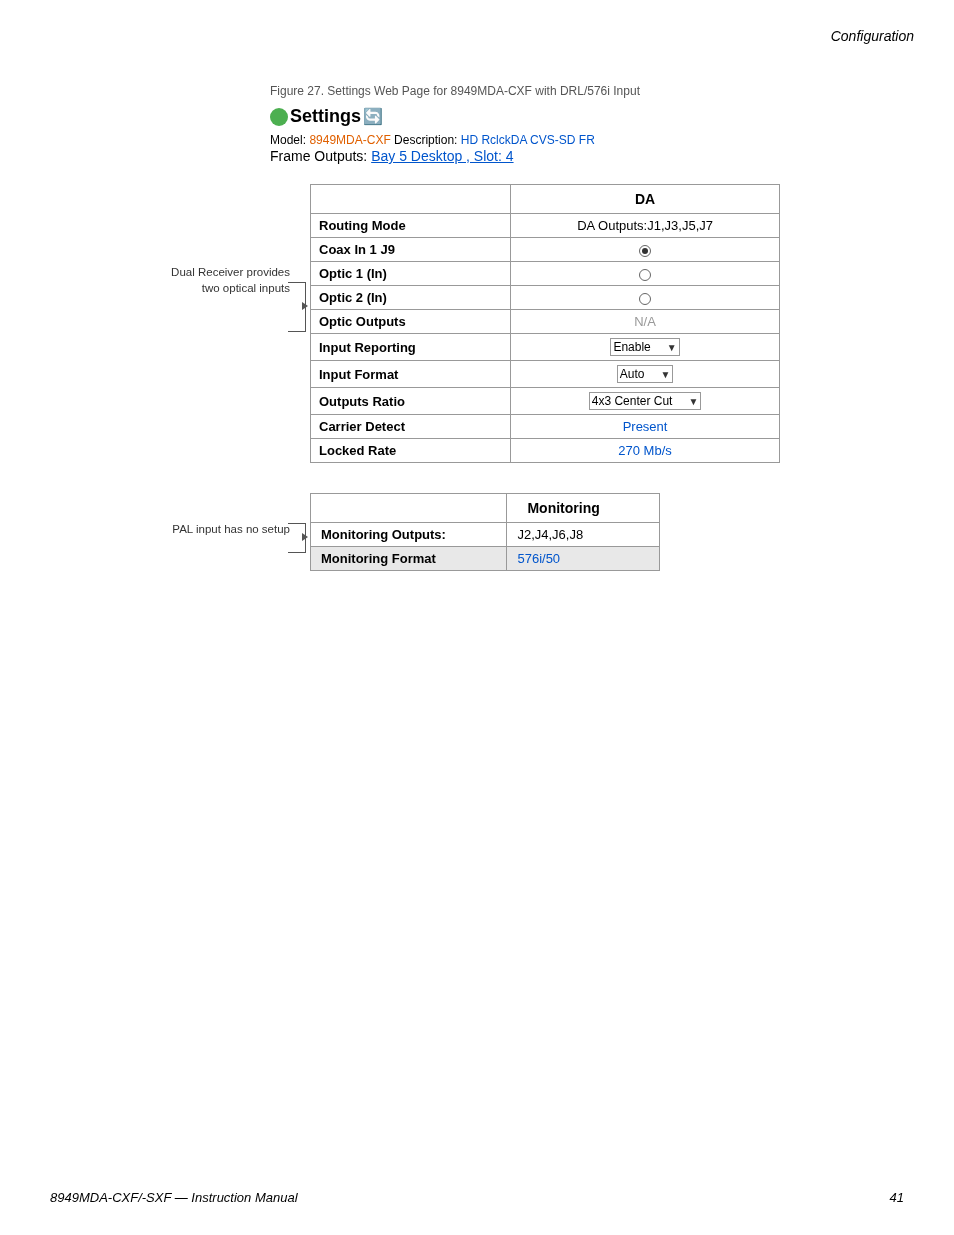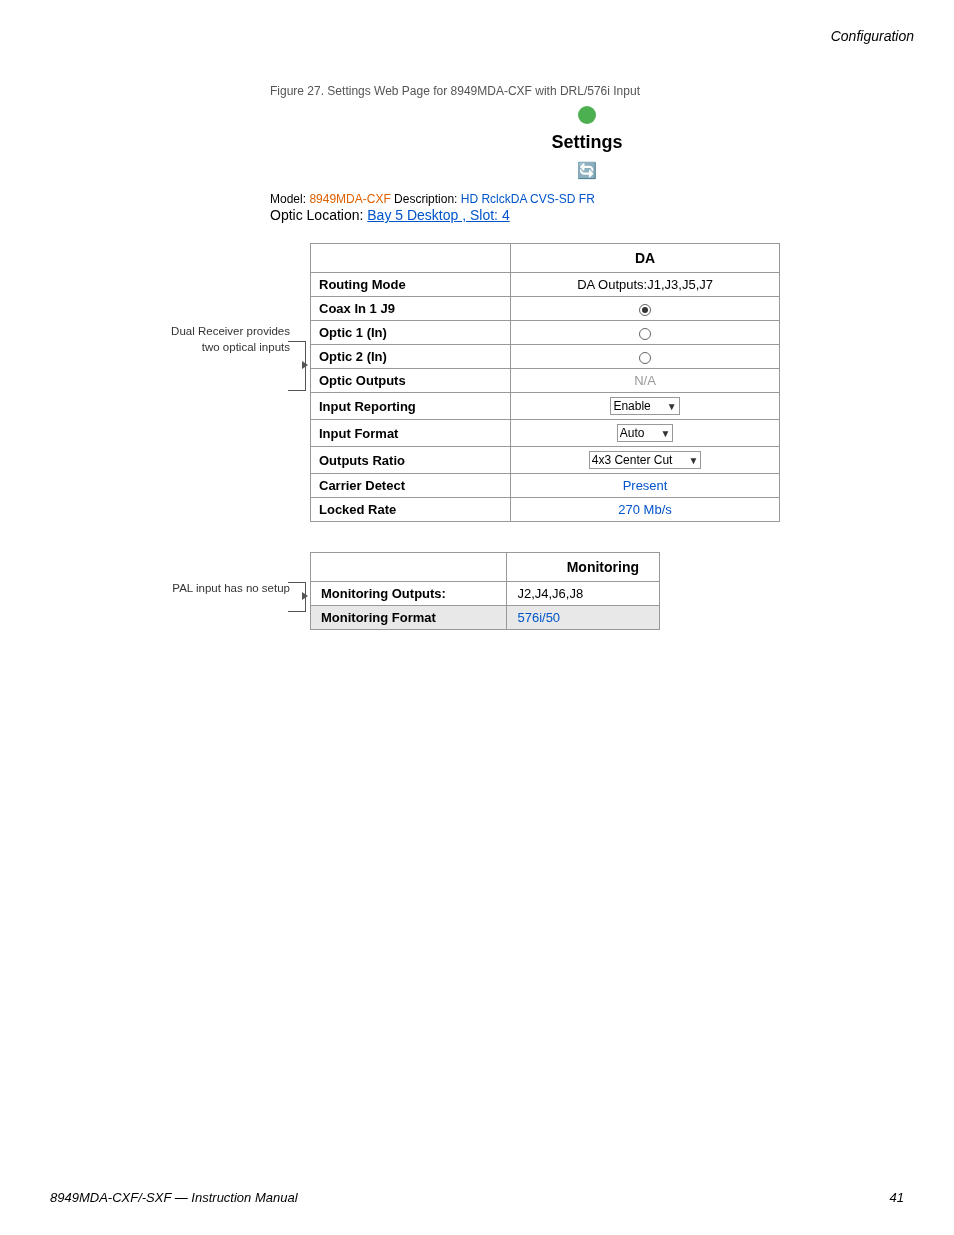--- a/index.html
+++ b/index.html
@@ -46,24 +46,23 @@
     .figure-caption {
       font-size: 12px;
       color: #555;
       margin-bottom: 8px;
       margin-left: 220px;
     }
 
     .settings-header {
       display: flex;
       align-items: center;
-      gap: 8px;
+      gap: 2px;
       margin-left: 220px;
-      margin-bottom: 12px;
-      flex-direction: column;
+      margin-bottom: 6px;
     }
 
     .settings-title {
       font-size: 18px;
       font-weight: bold;
       color: #000;
     }
 
     .green-circle {
       width: 18px;
@@ -277,21 +276,21 @@
       width: 350px;
     }
 
     .monitoring-table th, .monitoring-table td {
       border: 1px solid #999;
       padding: 4px 10px;
       font-size: 13px;
     }
 
     .monitoring-table .header-row th {
-      text-align: right;
+      text-align: left;
       font-weight: bold;
       font-size: 14px;
       padding: 6px 20px;
     }
 
     .monitoring-table .label-cell {
       font-weight: bold;
     }
 
     .monitoring-table .blue-value {
@@ -325,21 +324,21 @@
   <div class="model-line">
     <span>Model:</span>
     <span class="model-value">8949MDA-CXF</span>
     <span class="desc-label"> </span>
     <span>Description:</span>
     <span class="desc-value"> </span>
     <span class="desc-value">HD RclckDA CVS-SD FR</span>
   </div>
 
   <div class="frame-line">
-    <span>Optic Location:</span>
+    <span>Frame Outputs:</span>
     <span class="frame-value"> </span>
     <span class="frame-value">Bay 5 Desktop , Slot: 4</span>
   </div>
 
   <div class="tables-section">
 
     <div class="da-section">
       <div class="annotation-left">
         <div class="annotation-text">Dual Receiver provides<br>two optical inputs</div>
         <div class="annotation-line"></div>

